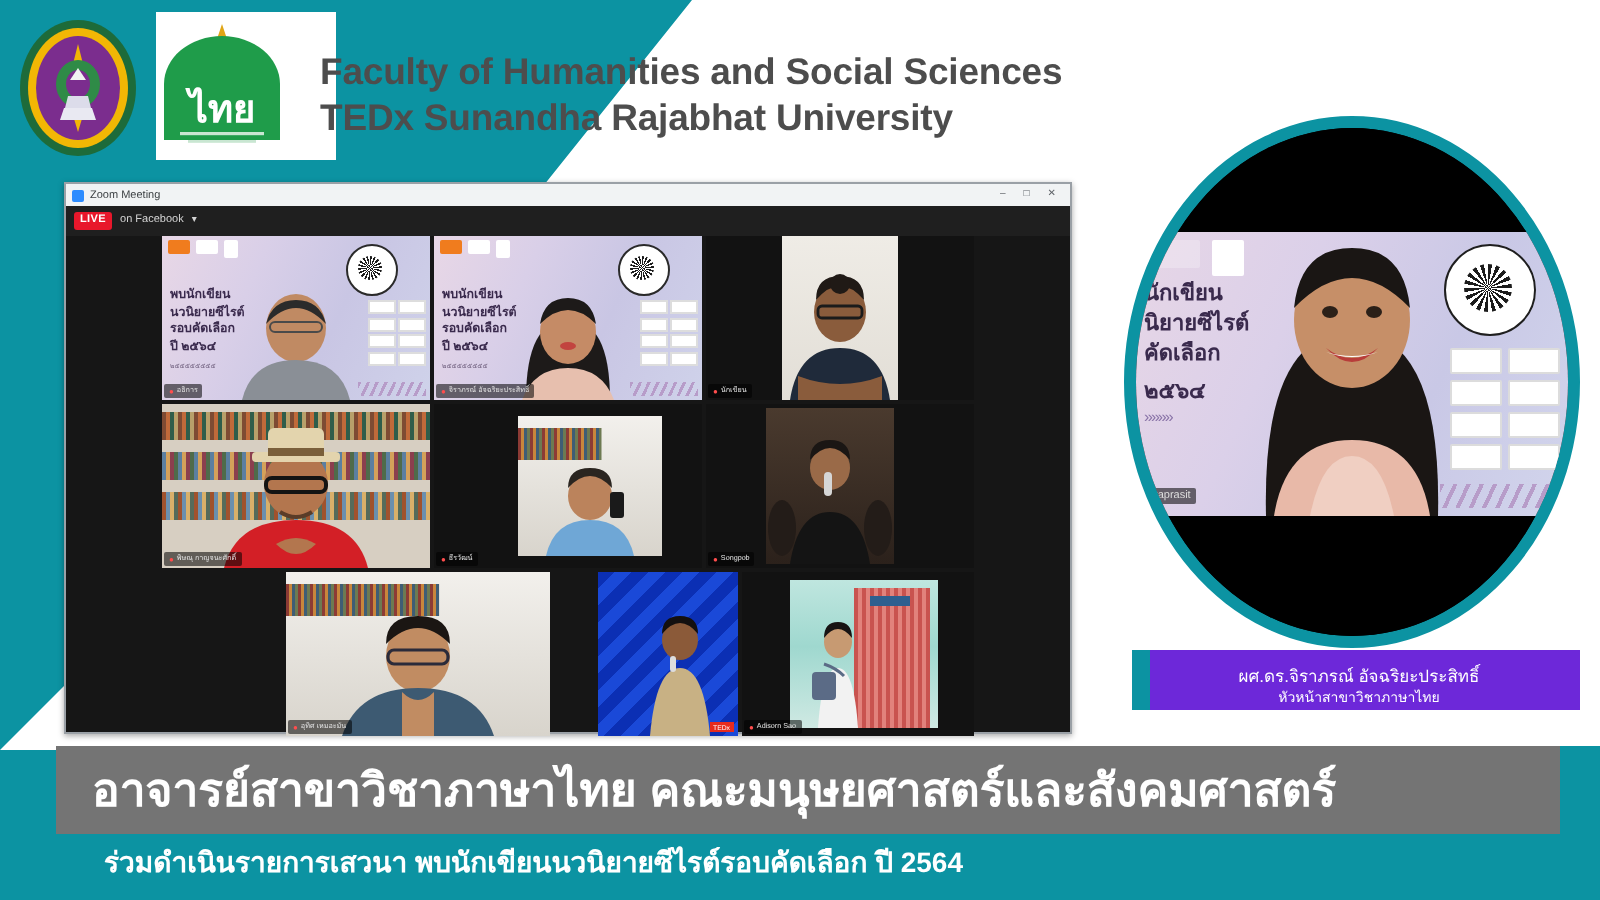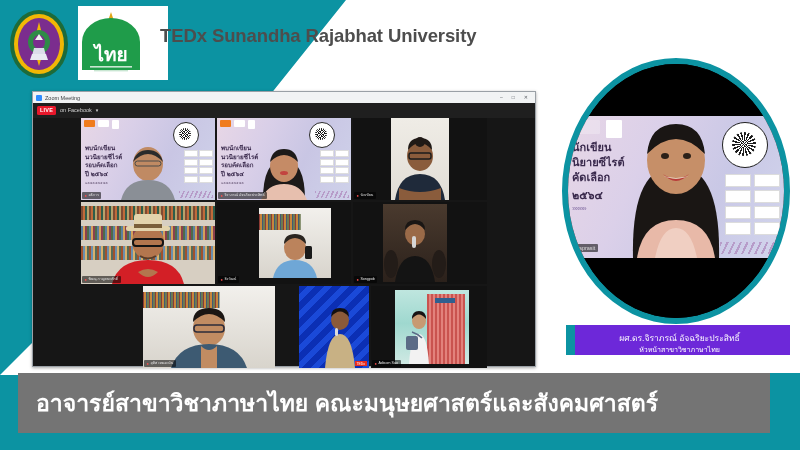--- a/index.html
+++ b/index.html
@@ -200,21 +200,21 @@
   }
   .caption-accent{width:9px;height:30px;background:#0c93a2;flex:none;}
   .caption-text{
     flex:1;text-align:center;color:#ffffff;line-height:11px;padding-right:6px;
   }
   .caption-name{font-size:8.5px;}
   .caption-role{font-size:7px;}
 
   
   .title-bar{
-    position:absolute;left:18px;top:373px;width:752px;height:60px;background:#747474;
+    position:absolute;left:28px;top:373px;width:752px;height:44px;background:#747474;
     display:flex;align-items:center;
   }
   .title-text{
     color:#ffffff;font-weight:bold;font-size:23px;padding-left:18px;white-space:nowrap;
   }
   .subtitle-text{
     position:absolute;left:52px;top:420px;color:#ffffff;font-weight:bold;font-size:14px;
     white-space:nowrap;
   }
 </style>
@@ -253,20 +253,21 @@
       <path d="M26 20 q7 -5 14 0 l2 6 h-18 z" fill="#d42b2b"></path>
       <circle cx="33" cy="25" r="3" fill="#ffffff"></circle>
       <path d="M4 36 a29 24 0 0 1 58 0 v28 h-58 z" fill="#1f9c4a"></path>
       <text x="33" y="55" font-size="19" font-weight="bold" fill="#ffffff" text-anchor="middle" font-family="DejaVu Sans, sans-serif">ไทย</text>
       <rect x="12" y="60" width="42" height="1.6" fill="#c9e6d2"></rect>
       <rect x="16" y="64" width="34" height="1.4" fill="#c9e6d2"></rect>
     </svg>
   </div>
 
   <div class="header-text">
+    <div>Faculty of Humanities and Social Sciences</div>
     <div>TEDx Sunandha Rajabhat University</div>
   </div>
 
   <div class="zoom-window">
 
     <div class="zoom-titlebar">
       <div class="tb-icon"></div>
       <div class="tb-title">Zoom Meeting</div>
       <div class="win-controls">
         <span>–</span>
@@ -526,14 +527,15 @@
     <div class="caption-accent"></div>
     <div class="caption-text">
       <div class="caption-name">ผศ.ดร.จิราภรณ์ อัจฉริยะประสิทธิ์</div>
       <div class="caption-role">หัวหน้าสาขาวิชาภาษาไทย</div>
     </div>
   </div>
 
   <div class="title-bar">
     <div class="title-text">อาจารย์สาขาวิชาภาษาไทย  คณะมนุษยศาสตร์และสังคมศาสตร์</div>
   </div>
+  <div class="subtitle-text">ร่วมดำเนินรายการเสวนา พบนักเขียนนวนิยายซีไรต์รอบคัดเลือก ปี 2564</div>
 
 </div>
 
 </body></html>

